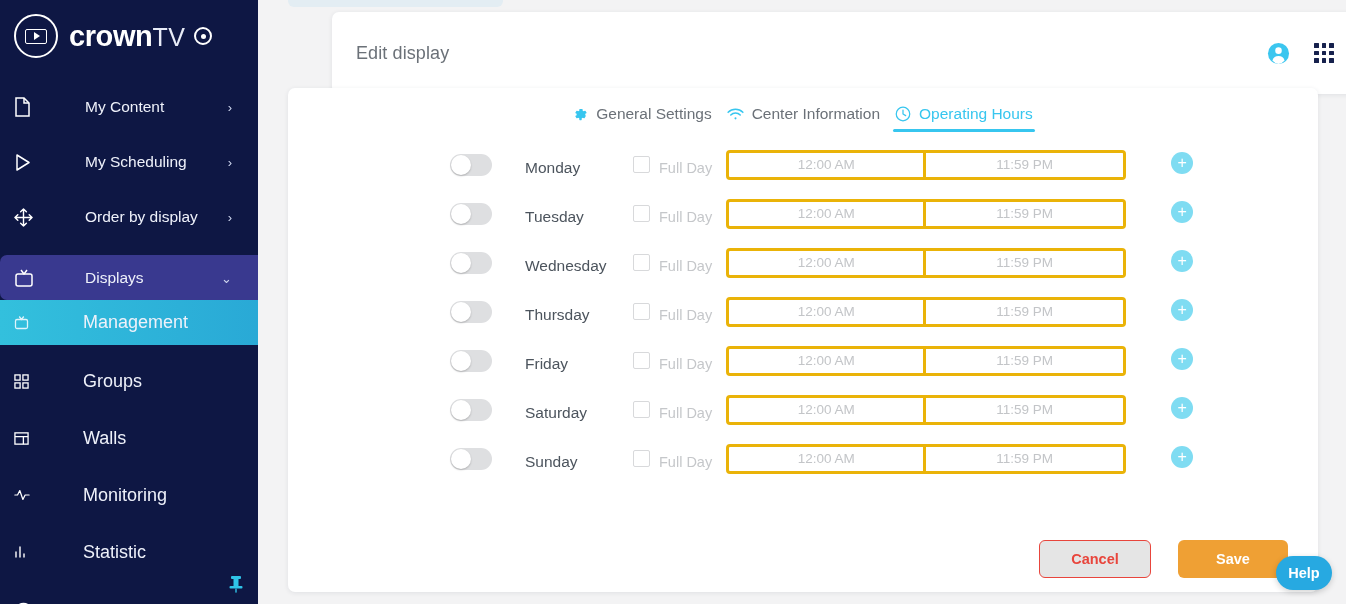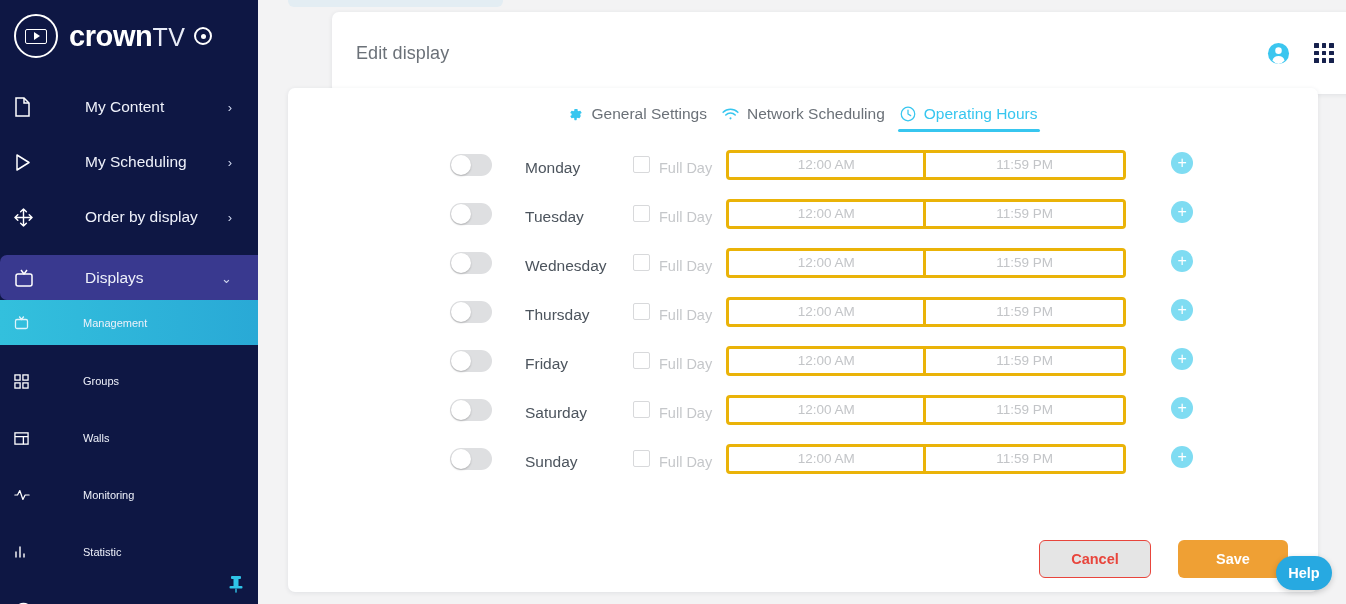--- a/index.html
+++ b/index.html
@@ -84,21 +84,21 @@
     background: #39398f;
     border-radius: 7px 0 0 7px;
     margin-right: 0;
     height: 45px;
   }
   .nav-item.management {
     background: linear-gradient(90deg, #33c0dd 0%, #29a9d6 100%);
     height: 45px;
     font-weight: 500;
   }
-  .nav-item.sub { font-size: 11px; align-items: center; }
+  .nav-item.sub { font-size: 18px; align-items: center; }
   .nav-item.sub .ico { width: 24px; }
 
   .pin {
     position: absolute; left: 228px; top: 574px;
     color: #2fc4e8;
   }
 
   
   .main {
     position: absolute; left: 258px; top: 0;
@@ -425,21 +425,21 @@
         </div>
 
         <div class="tab">
           <span class="tico">
             <svg width="17" height="13" viewBox="0 0 18 13" fill="none" stroke="#37c6ef" stroke-width="1.6" stroke-linecap="round">
               <path d="M1.2 4.2a11 11 0 0115.6 0"></path>
               <path d="M4 7a7 7 0 0110 0"></path>
               <circle cx="9" cy="10.6" r="1.1" fill="#37c6ef" stroke="none"></circle>
             </svg>
           </span>
-          <span>Network Scheduling</span>
+          <span>Center Information</span>
         </div>
 
         <div class="tab active">
           <span class="tico">
             <svg width="16" height="16" viewBox="0 0 18 18" fill="none" stroke="#37c6ef" stroke-width="1.4" stroke-linecap="round">
               <circle cx="9" cy="9" r="7.6"></circle>
                 <path d="M9 4.6V9l3 1.8"></path>
             </svg>
           </span>
           <span>Operating Hours</span>

